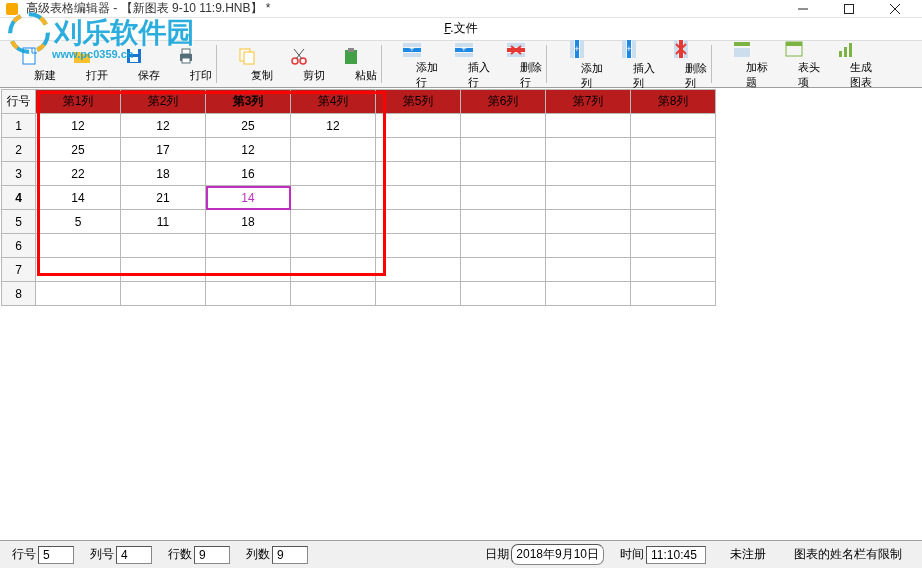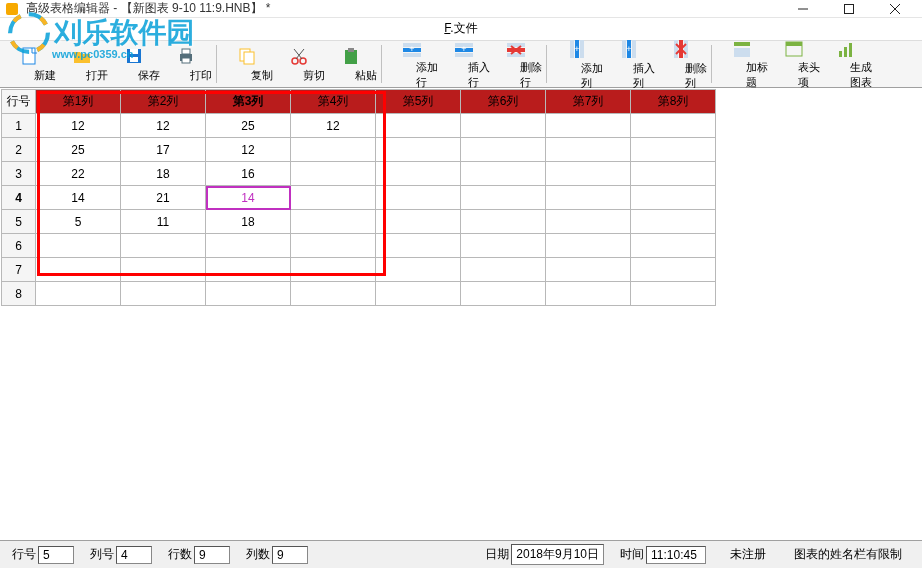--- a/index.html
+++ b/index.html
@@ -35,21 +35,21 @@
 .grid .colhdr.bold { font-weight: bold; }
 .grid .rowhdr.bold { font-weight: bold; }
 .grid td.cell { width: 85px; background: #fff; }
 .grid td.sel { outline: 2px solid #c030c0; outline-offset: -2px; color: #c030c0; }
 
 .redbox { position: absolute; border: 3px solid #f00; pointer-events: none; }
 
 .statusbar { height: 28px; background: #f0f0f0; border-top: 1px solid #a0a0a0; display: flex; align-items: center; font-size: 12px; padding: 0 6px; }
 .statusbar .slabel { margin: 0 2px 0 6px; }
 .statusbar .sval { display: inline-block; border: 1px solid #888; background: #fff; padding: 1px 4px; min-width: 36px; margin-right: 10px; border-top-color:#555; border-left-color:#555; }
-.statusbar .sval.wide { min-width: 90px; }
+.statusbar .sval.wide { min-width: 90px; border-radius: 7px; }
 .statusbar .spacer { flex: 1; }
 .statusbar .stext { margin: 0 14px; }
 </style>
 </head>
 <body>
 
 <div class="watermark">
   <span class="logo"><svg viewBox="0 0 40 40">
         <circle cx="20" cy="20" r="18" fill="none" stroke="#07a0d9" stroke-width="4" stroke-dasharray="20 8"></circle>
         <circle cx="20" cy="20" r="18" fill="none" stroke="#f7a900" stroke-width="4" stroke-dasharray="8 20" stroke-dashoffset="-12"></circle>

